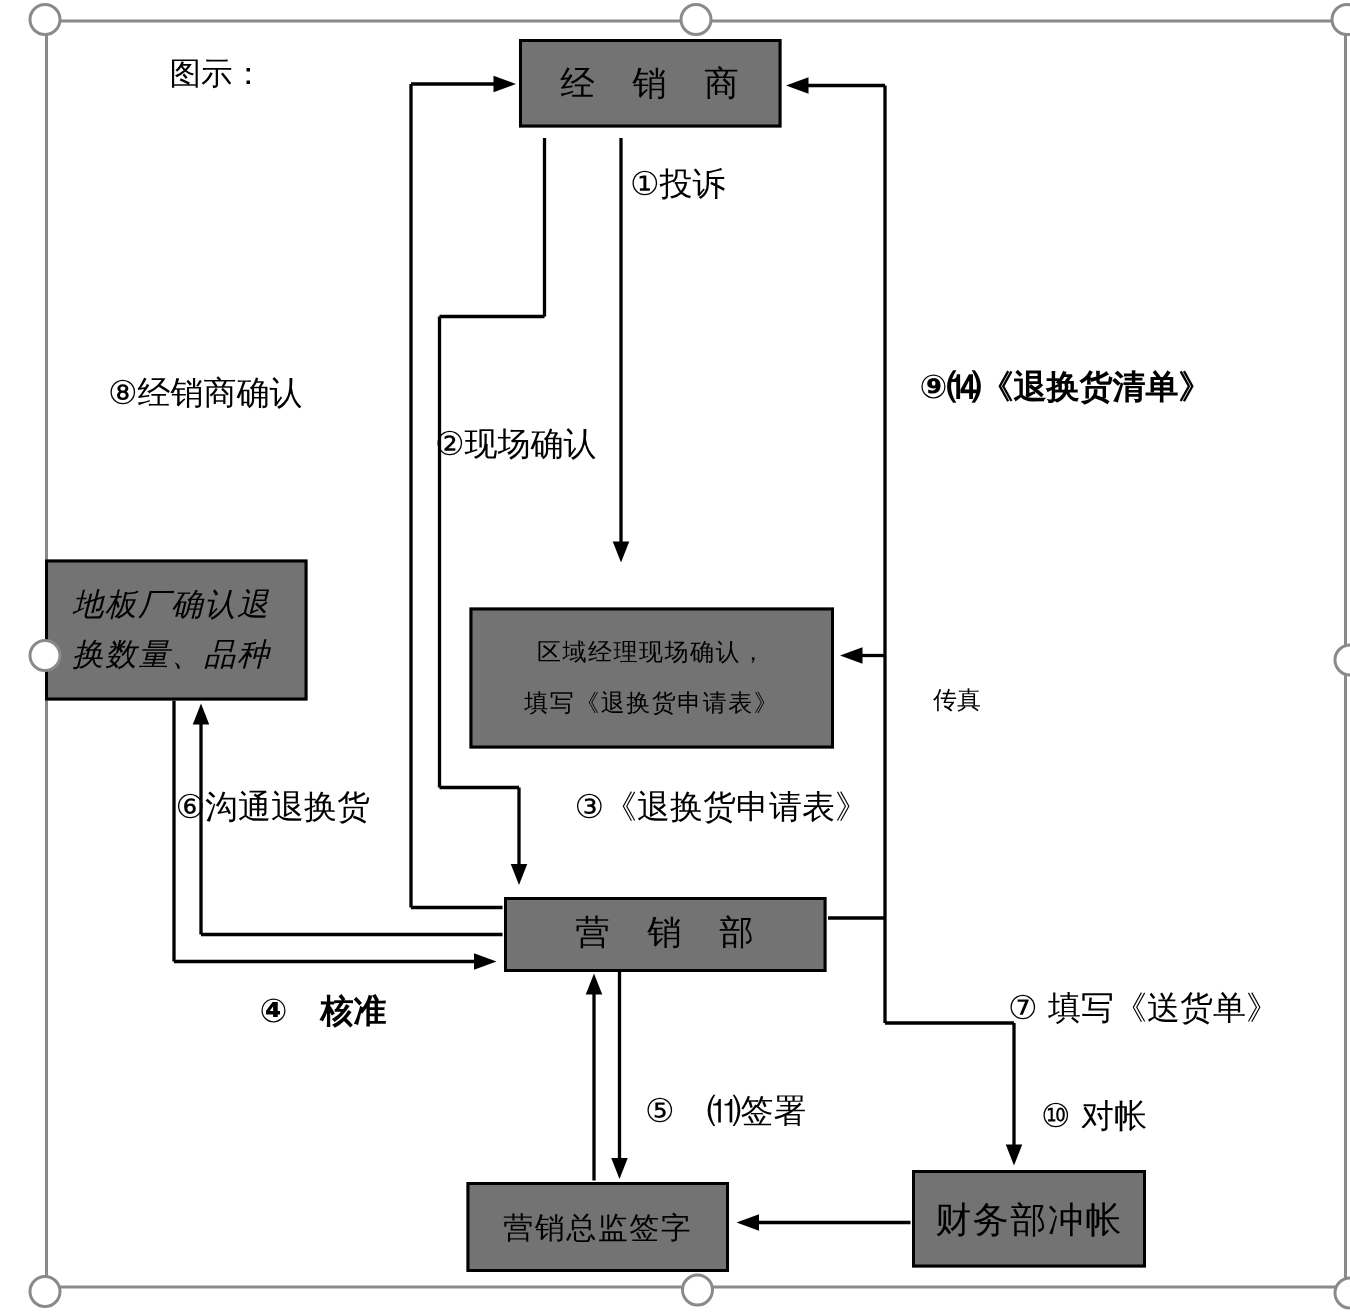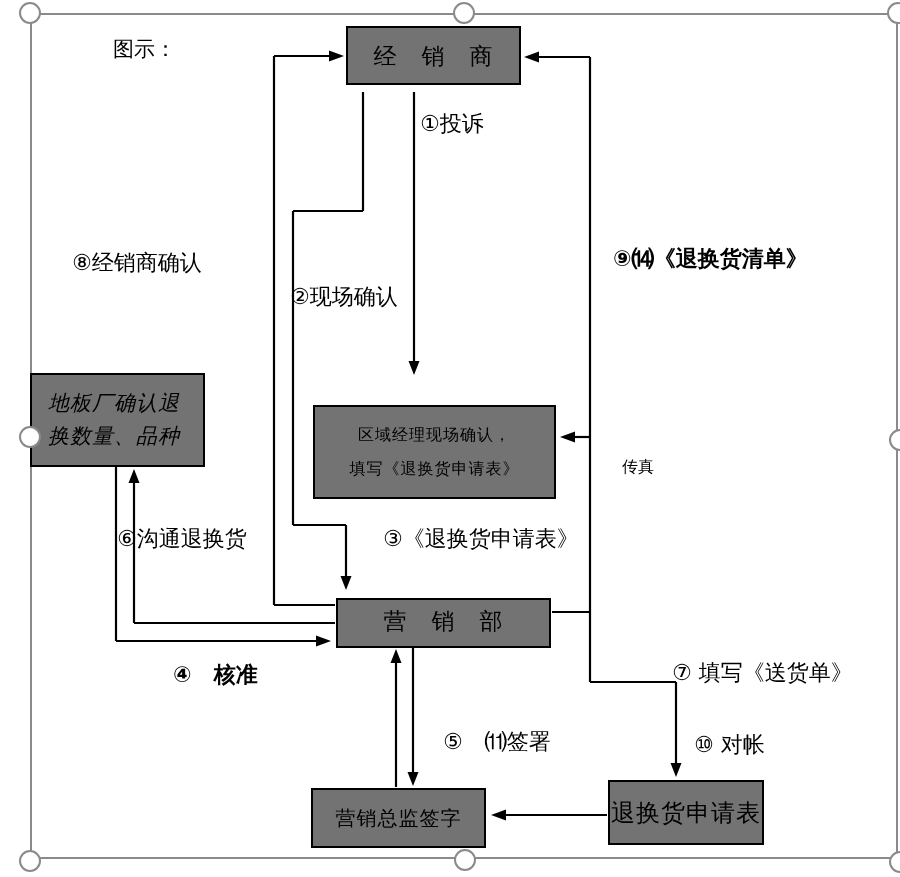--- a/index.html
+++ b/index.html
@@ -133,38 +133,38 @@
   <div class="fbox left-align" style="left:14px;top:373px;width:175px;height:94px;font-size:21px;line-height:33px;border-width:2px;z-index:25;font-style:italic;">
     <span class="bline">地板厂确认退</span>
     <span class="bline">换数量、品种</span>
   </div>
 
   <div class="fbox" style="left:295px;top:788px;width:175px;height:60px;font-size:20px;border-width:2px;">
     <span class="bline">营销总监签字</span>
   </div>
 
   <div class="fbox" style="left:592px;top:780px;width:156px;height:65px;font-size:24px;border-width:2px;">
-    <span class="bline">退换货申请表</span>
+    <span class="bline">财务部冲帐</span>
   </div>
 
   <div class="lbl" style="left:404px;top:111px;">①投诉</div>
 
   <div class="lbl" style="left:274px;top:248px;margin-top:36px;">②现场确认</div>
 
   <div class="lbl bold" style="left:597px;top:246px;">⑨⒁《退换货清单》</div>
 
   <div class="lbl" style="left:56px;top:250px;">⑧经销商确认</div>
 
   <div class="lbl" style="left:606px;top:454px;font-size:16px;">传真</div>
 
   <div class="lbl" style="left:101px;top:526px;">⑥沟通退换货</div>
 
   <div class="lbl" style="left:367px;top:526px;">③《退换货申请表》</div>
 
   <div class="lbl bold" style="left:157px;top:662px;">④　核准</div>
 
   <div class="lbl" style="left:656px;top:660px;">⑦ 填写《送货单》</div>
 
-  <div class="lbl" style="left:414px;top:729px;margin-left:13px;">⑤　⑾签署</div>
+  <div class="lbl" style="left:414px;top:729px;">⑤　⑾签署</div>
 
   <div class="lbl" style="left:678px;top:732px;">⑩ 对帐</div>
 
 </div>
 
 </body></html>

